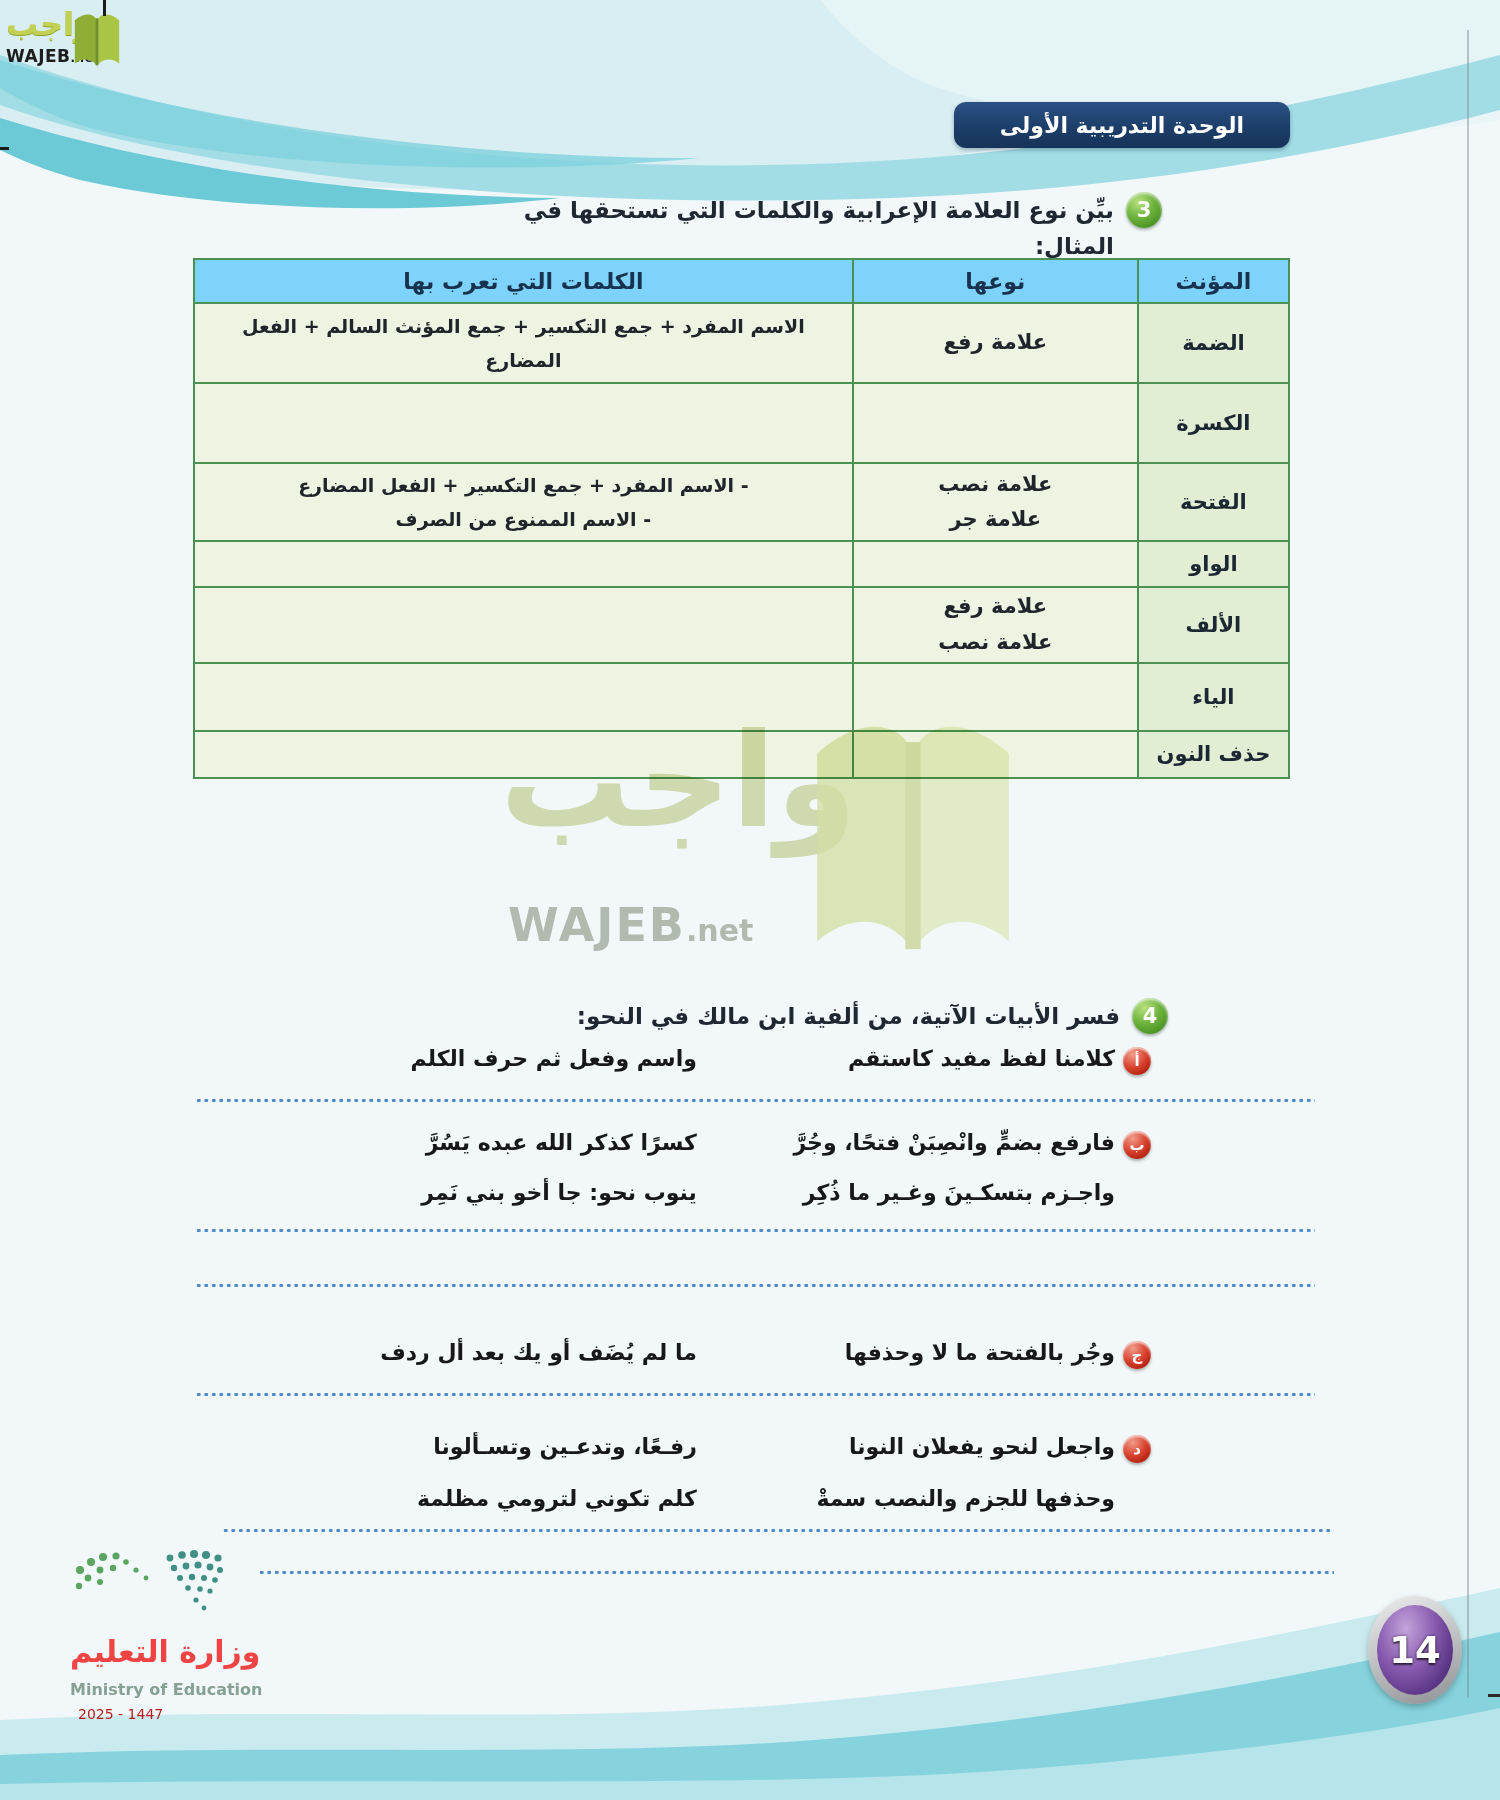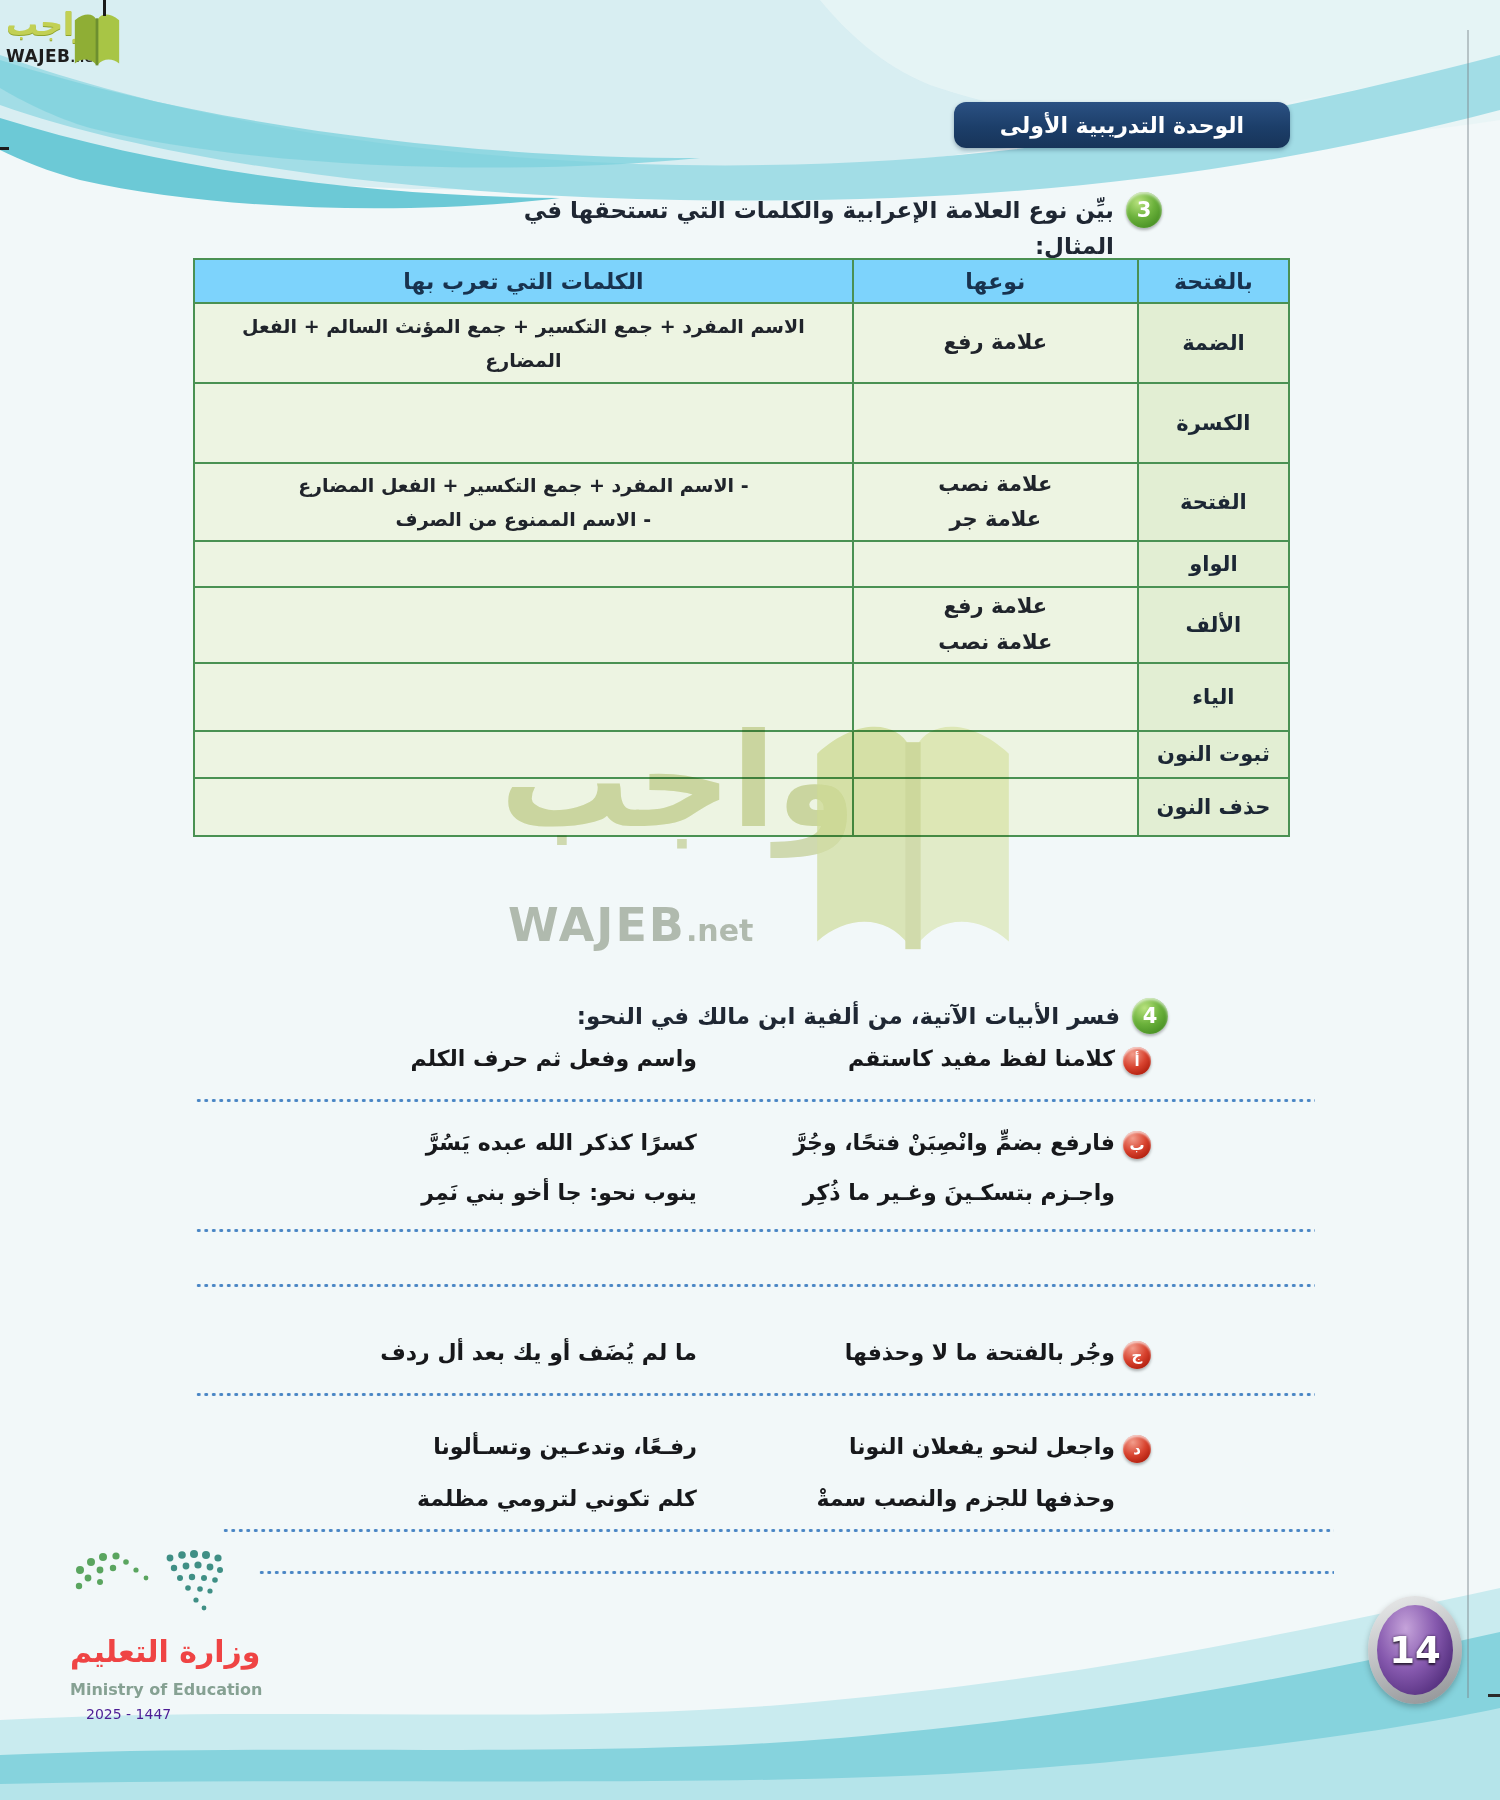--- a/index.html
+++ b/index.html
@@ -74,21 +74,21 @@
   .dots{position:absolute;height:5px;z-index:3;
         background-image:radial-gradient(circle,#4a86c5 1.6px,rgba(0,0,0,0) 2px);
         background-size:7.5px 5px;background-repeat:repeat-x;background-position:0 50%;}
   .dots.w1{right:185px;width:1120px;}
   .dots.w2{right:166px;width:1112px;}
   .dots.w3{right:166px;width:1076px;}
   
   .ministry{left:70px;top:1548px;width:260px;z-index:3;}
   .min-ar{position:absolute;left:0;top:86px;font-size:30px;font-weight:bold;color:#ef4444;letter-spacing:1px;}
   .min-en{position:absolute;left:0;top:132px;font-size:16px;color:#86a193;font-weight:bold;}
-  .min-years{position:absolute;left:16px;top:158px;font-size:14px;color:#4c1d95;}
+  .min-years{position:absolute;left:8px;top:158px;font-size:14px;color:#b91c1c;}
   
   .pn-outer{right:38px;top:1596px;width:94px;height:108px;border-radius:50%;z-index:3;
             background:linear-gradient(160deg,#eceded 0%,#c3c5c7 45%,#8e9093 100%);
             display:flex;align-items:center;justify-content:center;box-shadow:0 3px 6px rgba(0,0,0,.25);}
   .pn-inner{width:76px;height:90px;border-radius:50%;
             background:radial-gradient(ellipse at 38% 26%,#c5a3da 0%,#8659ae 45%,#5b3585 75%,#462767 100%);
             display:flex;align-items:center;justify-content:center;
             color:#fff;font-size:37px;font-weight:bold;
             text-shadow:0 2px 2px rgba(0,0,0,.6),0 0 3px rgba(40,20,60,.8);text-align:right;}
 </style>
@@ -131,21 +131,21 @@
 </div>
 
 <div class="abs q-row q3">
   <div class="q-circle">3</div>
   <div class="q-text">بيِّن نوع العلامة الإعرابية والكلمات التي تستحقها في المثال:</div>
 </div>
 
 <table class="marks">
   <thead>
     <tr>
-      <th class="h-mark">بالفتحة</th>
+      <th class="h-mark">المؤنث</th>
       <th class="h-type">نوعها</th>
       <th class="h-words">الكلمات التي تعرب بها</th>
     </tr>
   </thead>
   <tbody>
     <tr>
       <td class="c-mark">الضمة</td>
       <td class="c-type">علامة رفع</td>
       <td class="c-words">الاسم المفرد + جمع التكسير + جمع المؤنث السالم + الفعل المضارع</td>
     </tr>
@@ -167,25 +167,20 @@
       <td class="c-words"></td>
     </tr>
     <tr>
       <td class="c-mark">الألف</td>
       <td class="c-type">علامة رفع
 علامة نصب</td>
       <td class="c-words"></td>
     </tr>
     <tr>
       <td class="c-mark">الياء</td>
-      <td class="c-type"></td>
-      <td class="c-words"></td>
-    </tr>
-    <tr>
-      <td class="c-mark">ثبوت النون</td>
       <td class="c-type"></td>
       <td class="c-words"></td>
     </tr>
     <tr>
       <td class="c-mark">حذف النون</td>
       <td class="c-type"></td>
       <td class="c-words"></td>
     </tr>
   </tbody>
 </table>

